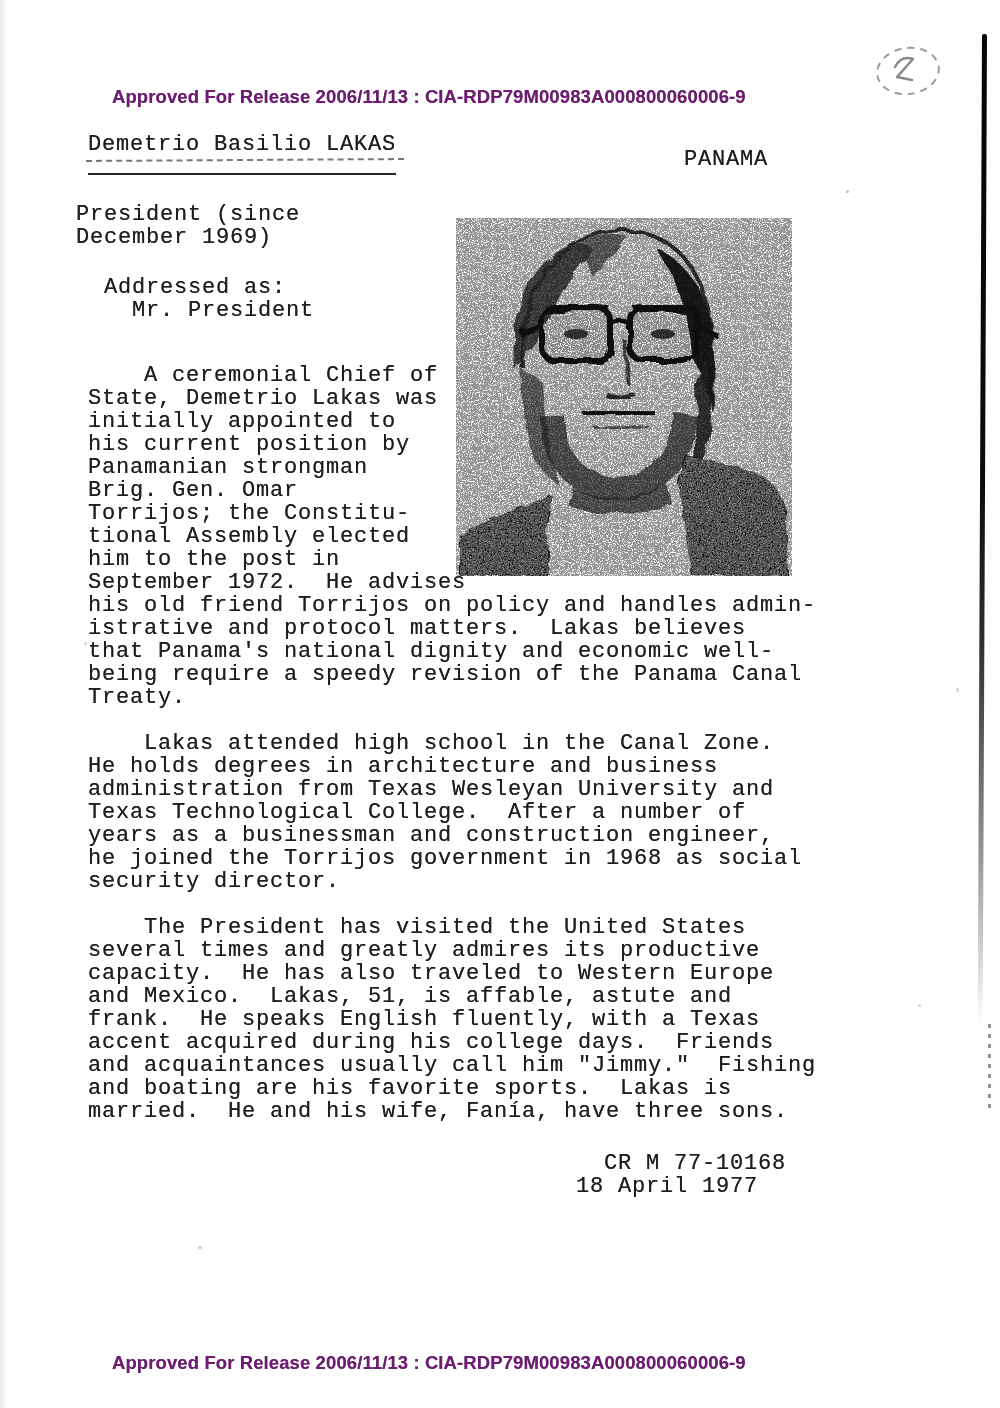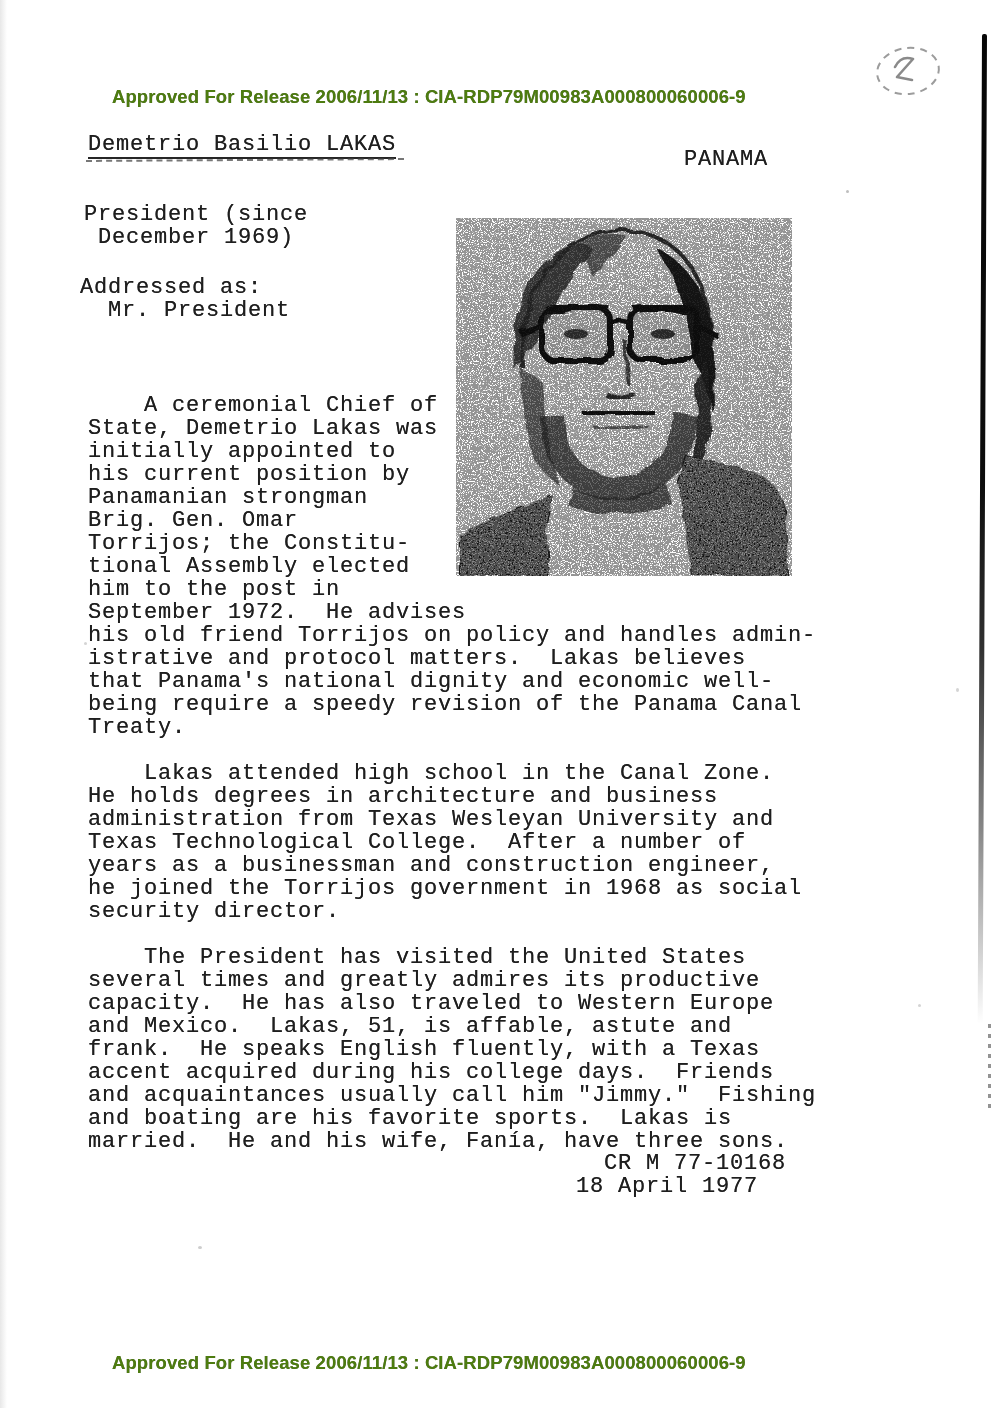--- a/index.html
+++ b/index.html
@@ -9,42 +9,42 @@
     font-family:"Liberation Mono","DejaVu Sans Mono",monospace;
   }
   .page::before{
     content:""; position:absolute; left:0; top:0; bottom:0; width:7px;
     background:linear-gradient(to right, rgba(110,110,110,0.16), rgba(255,255,255,0));
     pointer-events:none;
   }
   .stamp{
     position:absolute; left:112px; width:700px;
     font-family:"Liberation Sans","DejaVu Sans",sans-serif;
-    font-weight:700; font-size:18.5px; letter-spacing:0.1px; color:#4d7c0f;
+    font-weight:700; font-size:18.5px; letter-spacing:0.1px; color:#701a75;
     white-space:nowrap;
     text-shadow:0 0 0.5px rgba(0,0,0,0.55);
   }
   .stamp.header{ top:86px; }
   .stamp.footer{ top:1352px; }
   .mono, .pre{
     font-family:"Liberation Mono","DejaVu Sans Mono",monospace;
     font-size:22px; line-height:23px; letter-spacing:0.8px;
     color:#1e1e1e; text-shadow:0 0 0.6px rgba(25,25,25,0.75);
   }
   .pre{ white-space:pre; }
   .nameblock{ position:absolute; left:88px; top:133px; }
-  .name-underlined{ border-bottom:2.5px solid #262626; padding-bottom:0; }
+  .name-underlined{ border-bottom:2.5px solid #262626; padding-bottom:16px; }
   .dash-underline{
     position:absolute; left:86px; top:159px; width:318px; height:0;
     border-top:2px dashed #4a4a4a; transform:rotate(-0.35deg); opacity:0.75;
   }
   .country{ position:absolute; left:684px; top:148px; }
-  .titleblock{ position:absolute; left:84px; top:203px;text-align:center; }
-  .addrblock{ position:absolute; left:80px; top:276px; }
-  .bodyblock{ position:absolute; left:88px; top:394px; }
+  .titleblock{ position:absolute; left:76px; top:203px; }
+  .addrblock{ position:absolute; left:104px; top:276px; }
+  .bodyblock{ position:absolute; left:88px; top:364px; }
   .refblock{ position:absolute; left:576px; top:1152px; }
   .photo{ position:absolute; left:456px; top:218px; width:336px; height:358px; }
   .artifact-line{
     position:absolute; left:982px; top:34px; width:5px; height:990px;
     border-radius:2px; transform:rotate(0.25deg); transform-origin:top center;
     background:linear-gradient(to bottom,
       #070707 0%, #0c0c0c 45%, rgba(12,12,12,0.85) 62%,
       rgba(12,12,12,0.5) 80%, rgba(12,12,12,0.18) 93%, rgba(12,12,12,0) 100%);
   }
   .artifact-dashes{

